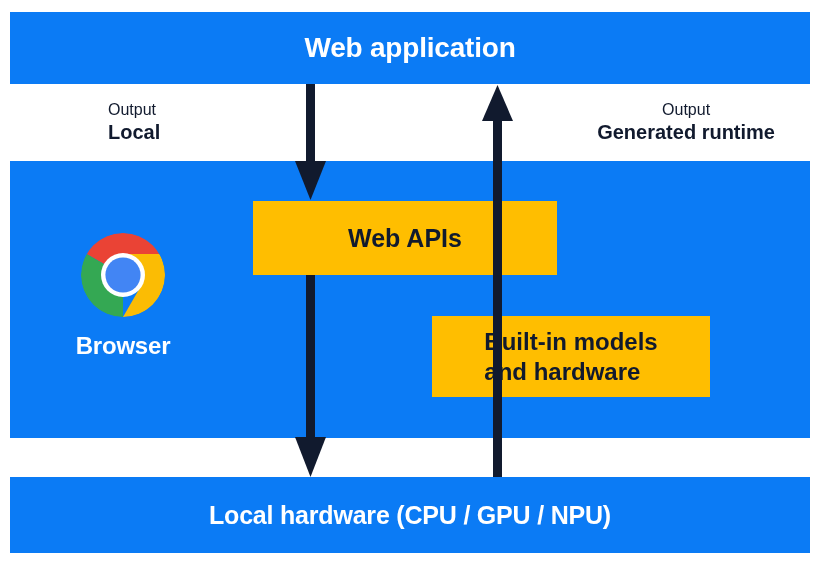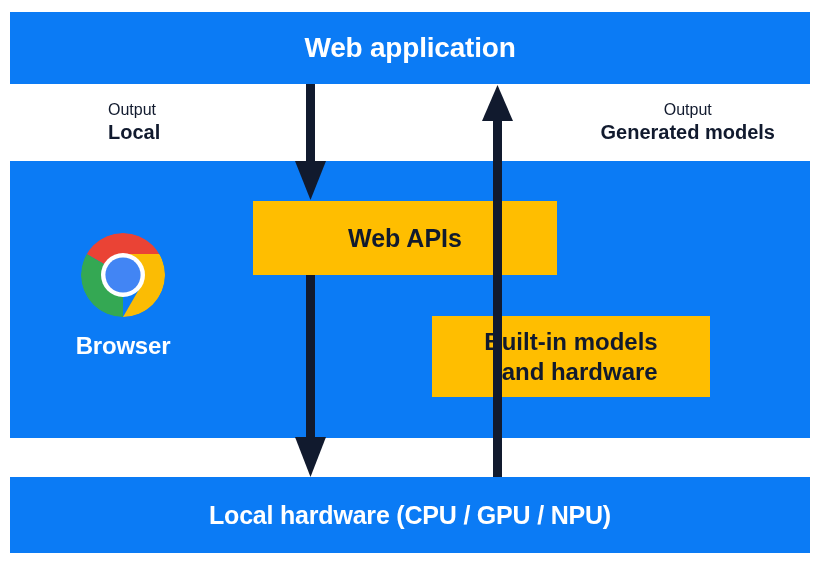--- a/index.html
+++ b/index.html
@@ -83,21 +83,21 @@
 
   
   .yellow-box {
     position: absolute;
     background: #FFBE00;
     color: #111A2E;
     font-weight: bold;
     display: flex;
     align-items: center;
     justify-content: center;
-    text-align: right;
+    text-align: left;
     line-height: 1.22;
   }
   #web-apis-box {
     left: 253px; top: 201px;
     width: 304px; height: 74px;
     font-size: 25px;
   }
   #builtin-models-box {
     left: 432px; top: 316px;
     width: 278px; height: 81px;
@@ -141,21 +141,21 @@
     <span class="band-title" id="local-hardware-title">Local hardware (CPU / GPU / NPU)</span>
   </div>
 
   <div class="io-label" id="io-input">
     <span class="io-kind">Output</span>
     <span class="io-value">Local</span>
   </div>
 
   <div class="io-label" id="io-output">
     <span class="io-kind">Output</span>
-    <span class="io-value">Generated models</span>
+    <span class="io-value">Generated runtime</span>
   </div>
 
   <div id="browser-group">
     <svg id="chrome-logo" width="86" height="86" viewBox="0 0 176 176">
       <defs>
         <clipPath id="clipCircle">
           <circle cx="88" cy="88" r="86"></circle>
         </clipPath>
       </defs>
       <g clip-path="url(#clipCircle)">

